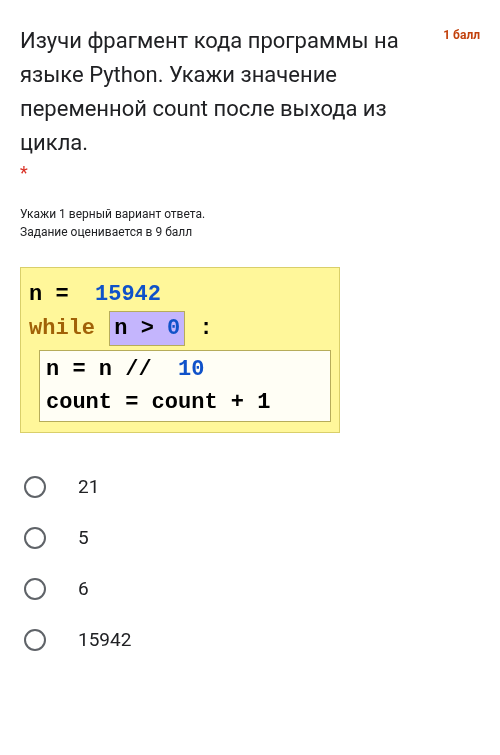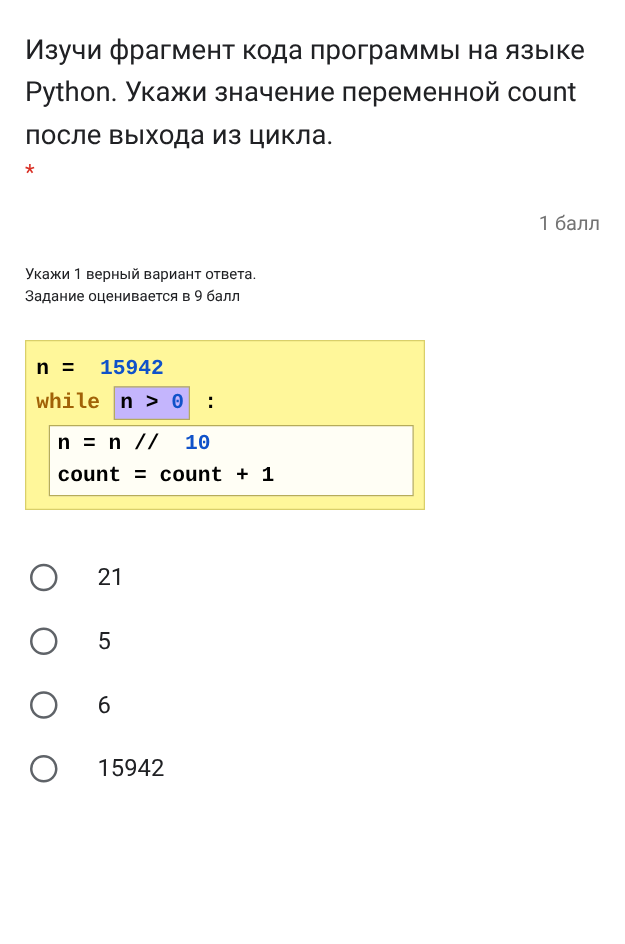--- a/index.html
+++ b/index.html
@@ -4,47 +4,48 @@
 <style>
   * { box-sizing: border-box; }
   body {
     margin: 0;
     padding: 24px 20px;
     font-family: Roboto, Arial, sans-serif;
     background: #fff;
     color: #202124;
     width: 500px;
   }
-  .header { display: flex; justify-content: space-between; align-items: flex-end; gap: 16px; flex-direction: column; }
+  .header { display: flex; justify-content: space-between; align-items: flex-start; gap: 16px; }
   .title {
     font-size: 22px;
     line-height: 1.55;
     color: #202124;
     font-weight: 400;
   }
   .points {
-    font-size: 16px;
-    color: #737373;
+    font-size: 12px;
+    color: #c2410c;
     white-space: nowrap;
     margin-top: 4px;
+    font-weight: bold;
   }
   .required { color: #d93025; font-size: 18px; margin-top: 2px; }
   .hint {
     margin-top: 22px;
     font-size: 12px;
     line-height: 1.5;
     color: #202124;
   }
   .code-block {
     margin-top: 26px;
     background: #fff79a;
     border: 1px solid #d9cf6a;
     padding: 10px 8px 10px 8px;
     font-family: "Courier New", Courier, monospace;
-    font-size: 17px;
+    font-size: 22px;
     font-weight: bold;
     line-height: 1.5;
     width: 320px;
   }
   .code-line { white-space: pre; }
   .code-line .inline-box {
     display: inline-block;
     background: #c4b5fd;
     border: 1px solid #b6ac5a;
     padding: 0 4px;

